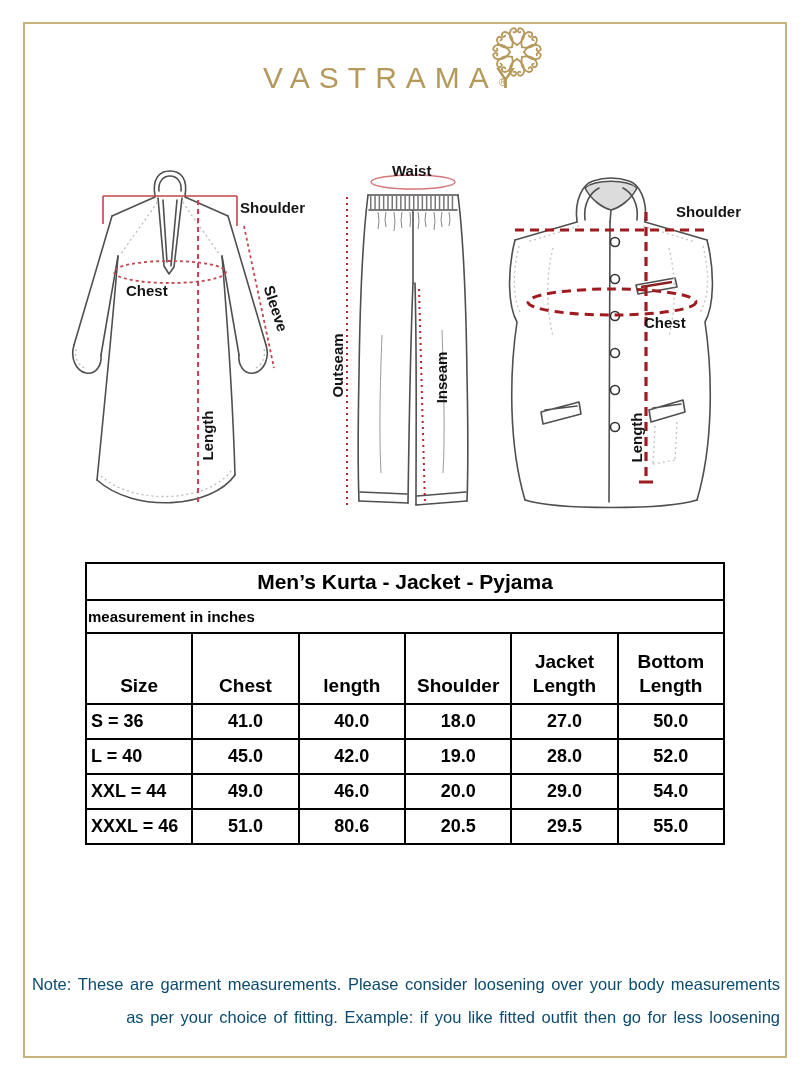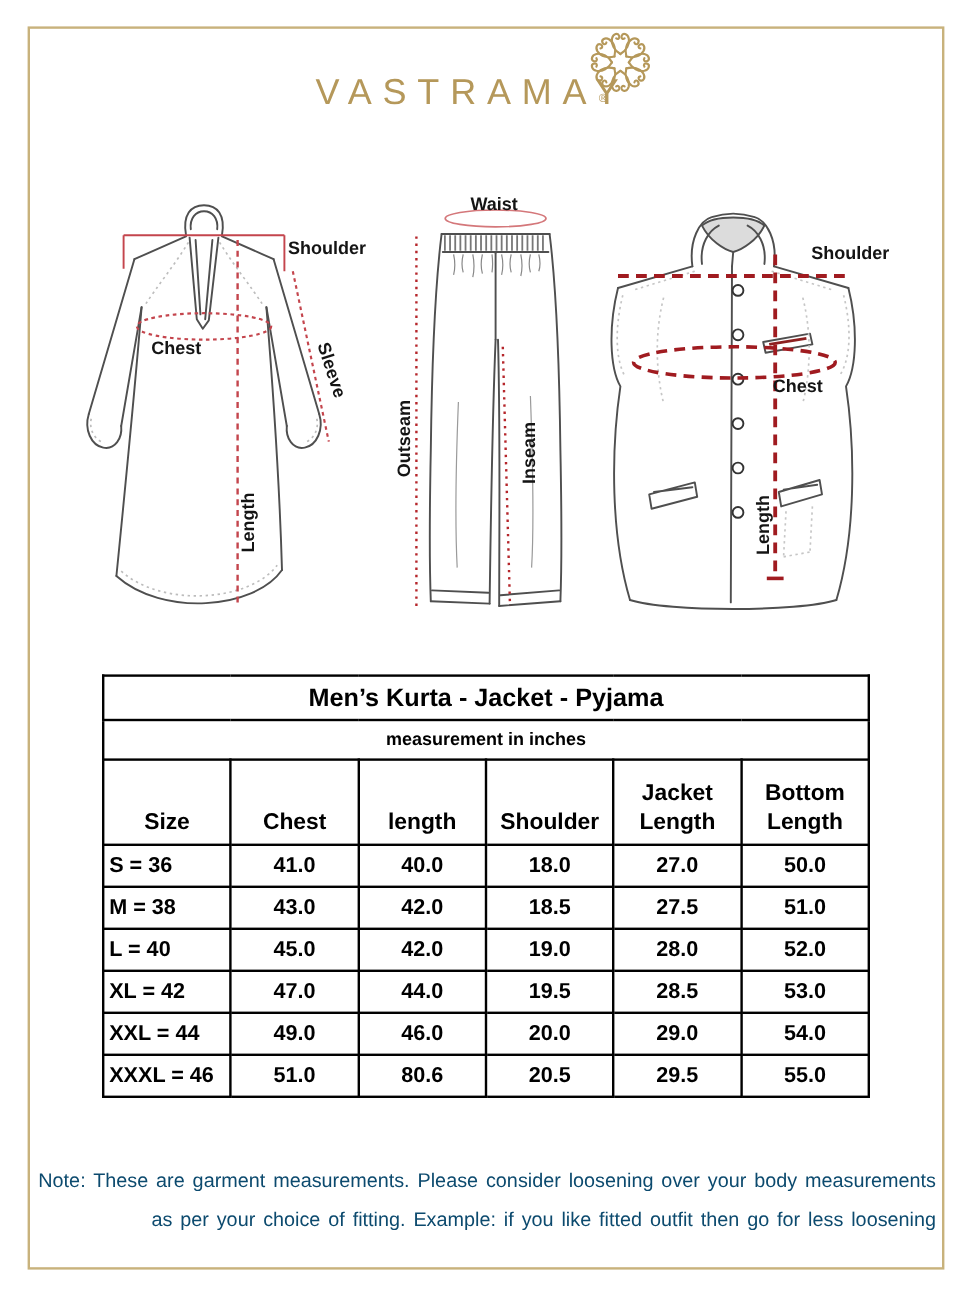--- a/index.html
+++ b/index.html
@@ -23,21 +23,21 @@
   
   .dlabel{position:absolute;font-weight:bold;font-size:15px;color:#141414;white-space:nowrap;}
   .rot{width:70px;text-align:center;transform:rotate(-90deg);transform-origin:50% 50%;}
   .rot-sleeve{width:60px;text-align:center;transform:rotate(72deg);transform-origin:50% 50%;}
 
   
   .size-table{position:absolute;left:85px;top:562px;width:640px;border-collapse:collapse;
               table-layout:fixed;color:#000000;}
   .size-table td{border:2px solid #000;overflow:hidden;}
   .t-title{height:33px;text-align:center;font-weight:bold;font-size:21px;}
-  .t-sub{height:29px;text-align:center;font-weight:bold;font-size:15px;}
+  .t-sub{height:29px;font-weight:bold;font-size:15px;}
   .t-head td{height:64px;text-align:center;vertical-align:bottom;font-weight:bold;
              font-size:19px;line-height:1.3;padding-bottom:4px;}
   .t-row td{height:31px;text-align:center;font-weight:bold;font-size:18px;}
   .t-row td.c-size{text-align:left;padding-left:4px;}
 
   
   .note{position:absolute;left:20px;top:968px;width:760px;text-align:right;
         font-size:16.5px;line-height:33px;color:#0c4a6e;word-spacing:2px;}
 </style>
 </head>
@@ -197,44 +197,28 @@
     </tr>
     <tr class="t-row">
       <td class="c-size">S = 36</td>
       <td>41.0</td>
       <td>40.0</td>
       <td>18.0</td>
       <td>27.0</td>
       <td>50.0</td>
     </tr>
     <tr class="t-row">
-      <td class="c-size">M = 38</td>
-      <td>43.0</td>
-      <td>42.0</td>
-      <td>18.5</td>
-      <td>27.5</td>
-      <td>51.0</td>
-    </tr>
-    <tr class="t-row">
       <td class="c-size">L = 40</td>
       <td>45.0</td>
       <td>42.0</td>
       <td>19.0</td>
       <td>28.0</td>
       <td>52.0</td>
     </tr>
     <tr class="t-row">
-      <td class="c-size">XL = 42</td>
-      <td>47.0</td>
-      <td>44.0</td>
-      <td>19.5</td>
-      <td>28.5</td>
-      <td>53.0</td>
-    </tr>
-    <tr class="t-row">
       <td class="c-size">XXL = 44</td>
       <td>49.0</td>
       <td>46.0</td>
       <td>20.0</td>
       <td>29.0</td>
       <td>54.0</td>
     </tr>
     <tr class="t-row">
       <td class="c-size">XXXL = 46</td>
       <td>51.0</td>

